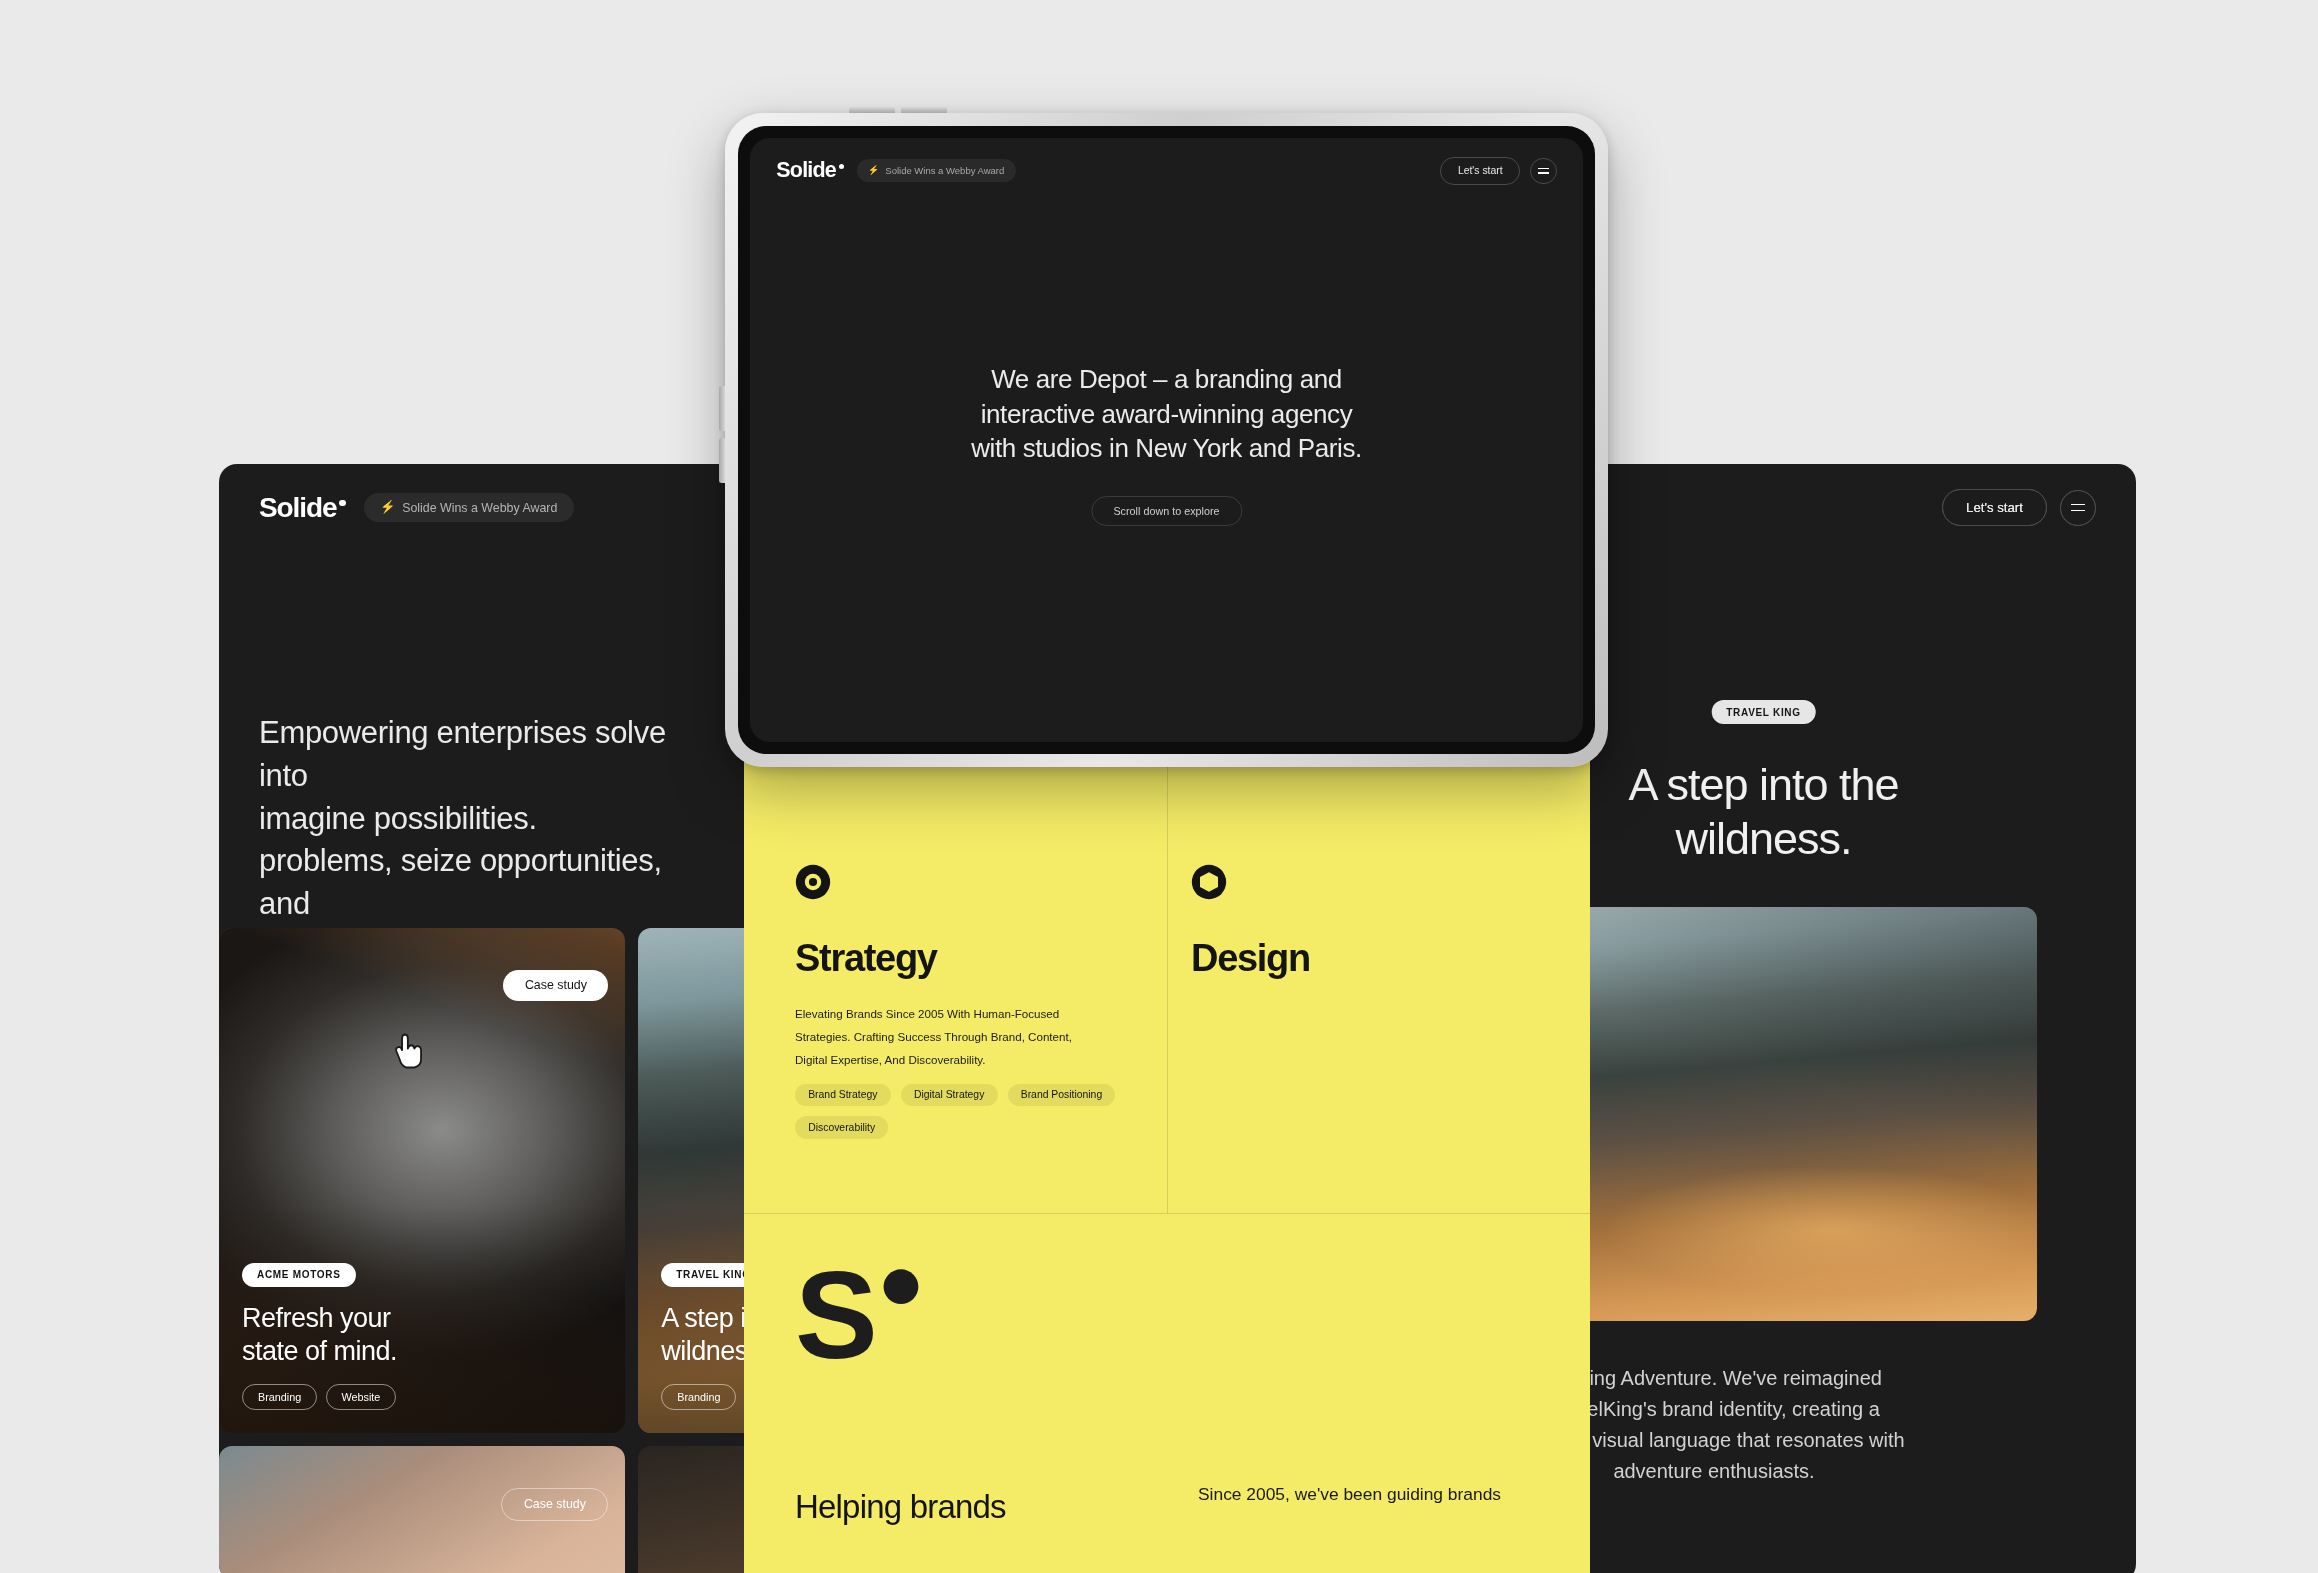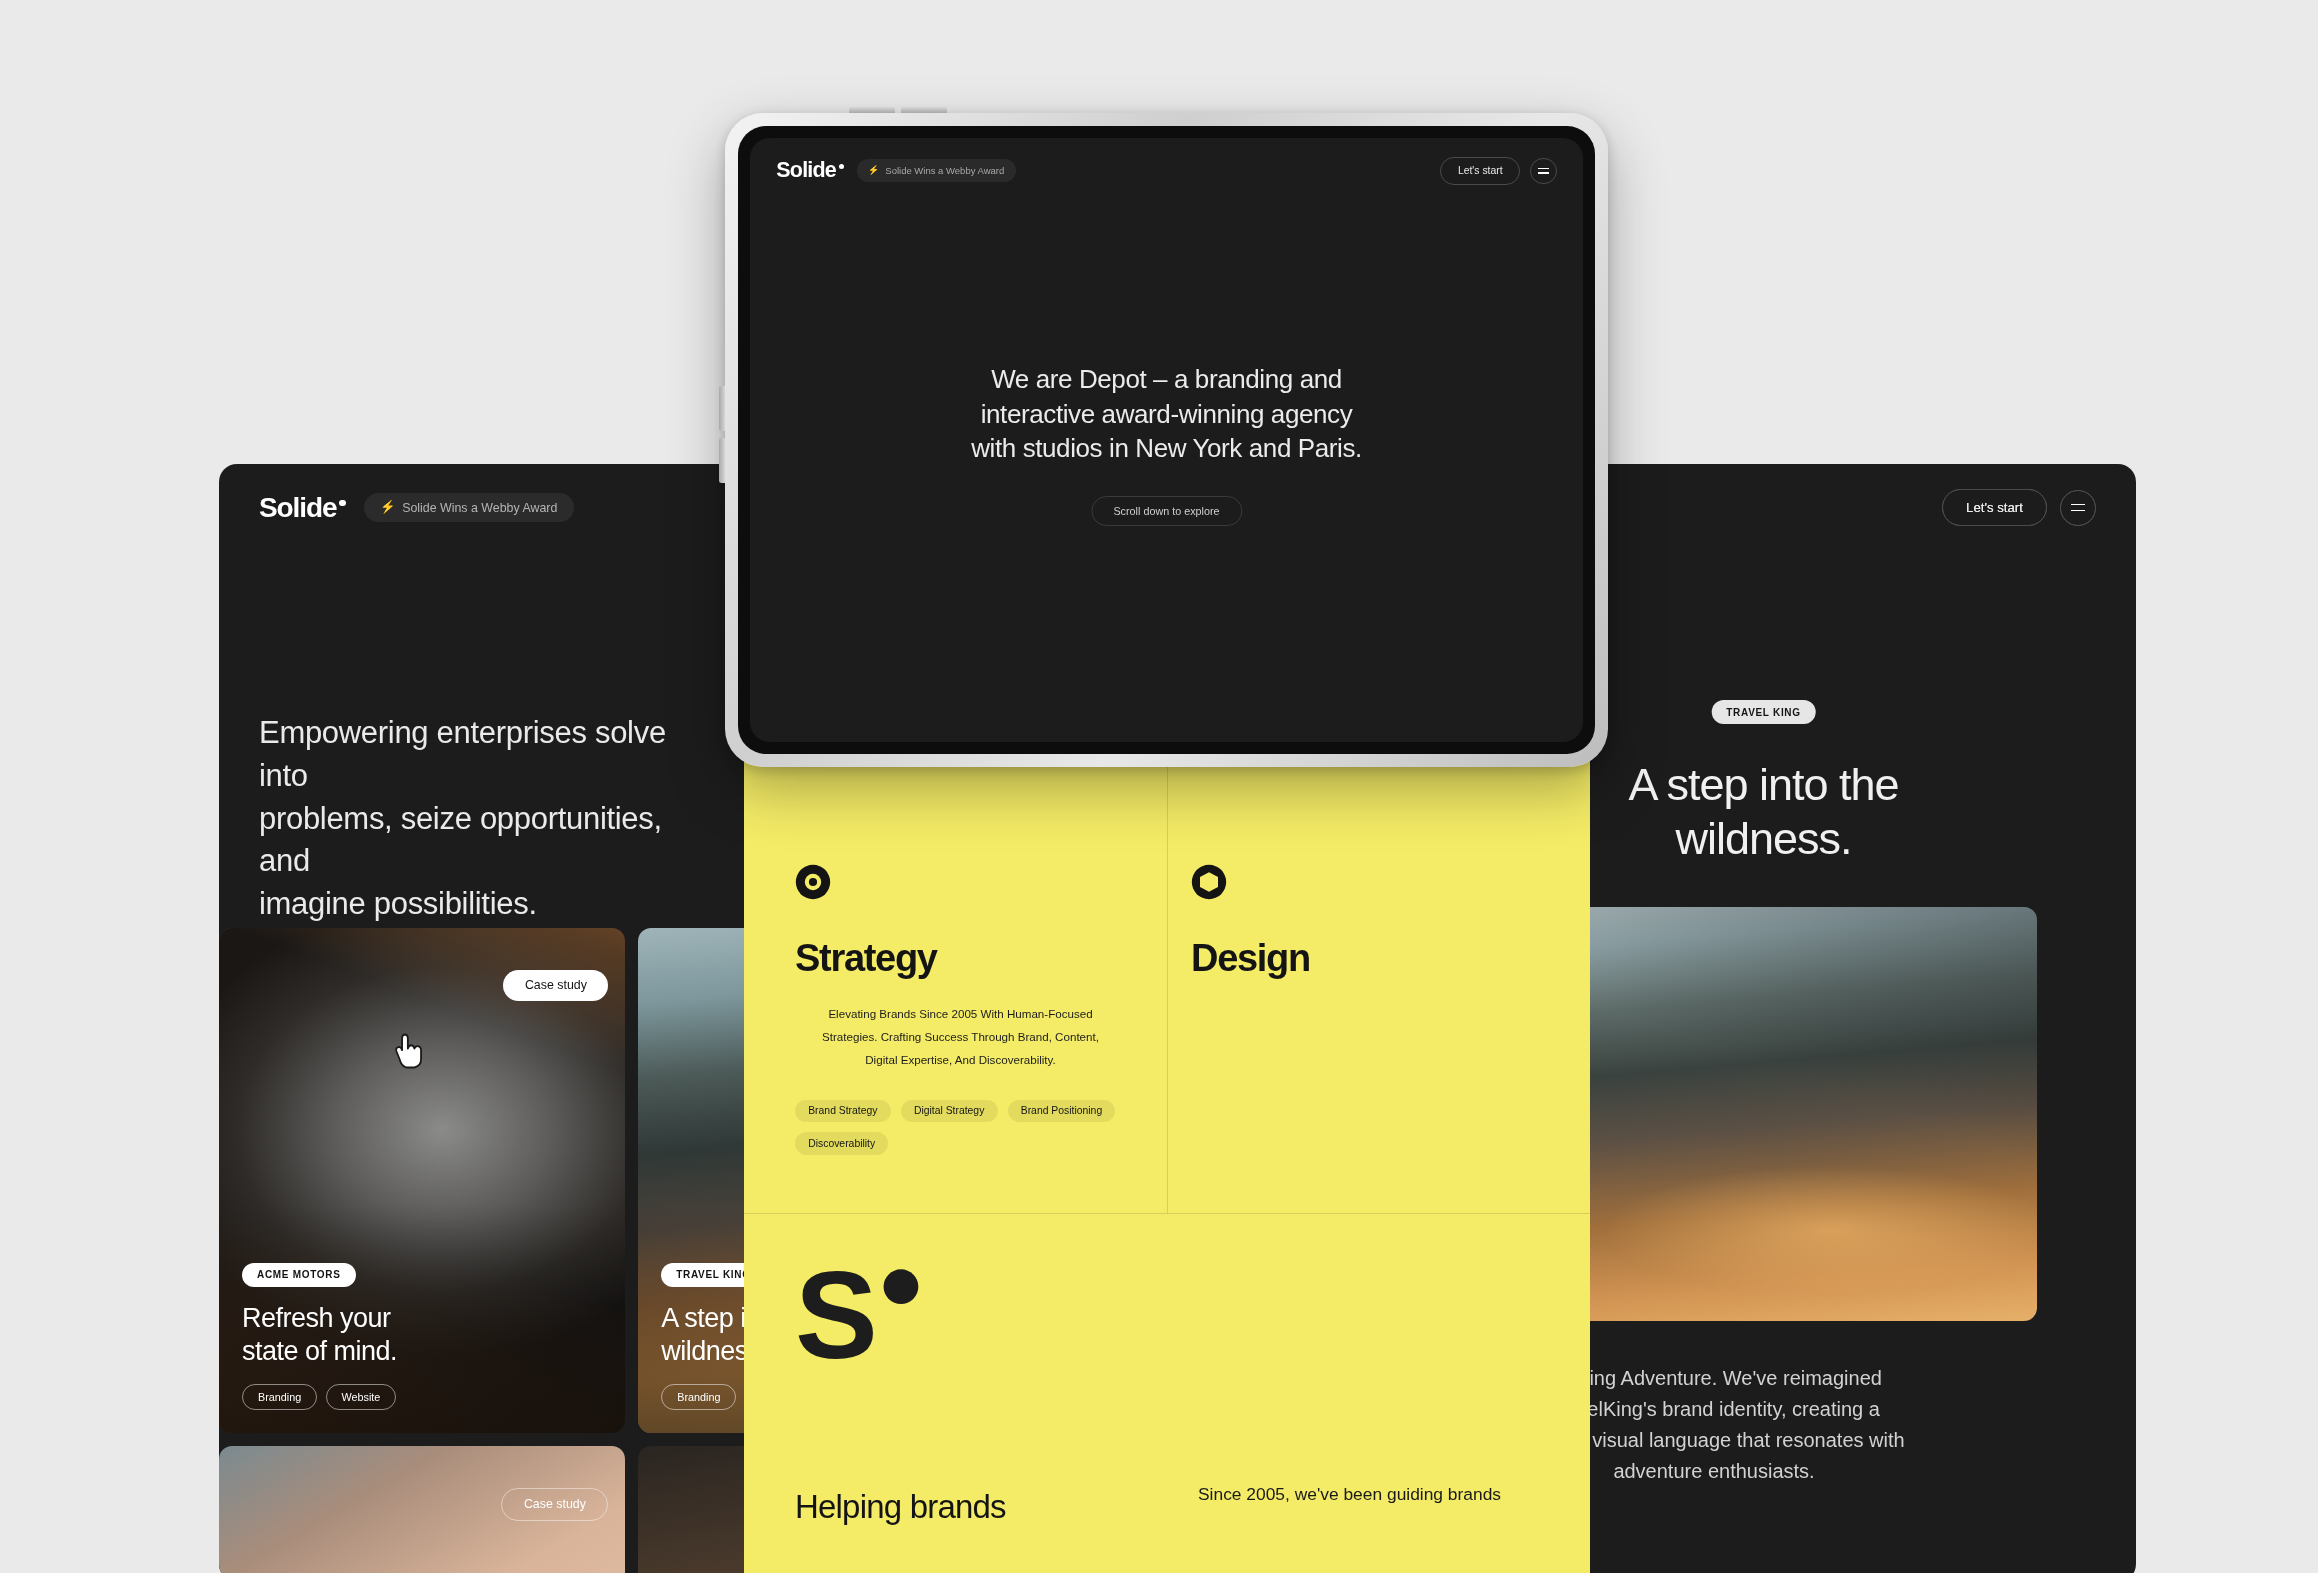--- a/index.html
+++ b/index.html
@@ -188,21 +188,21 @@
   }
   .svc.left { left: 51px; }
   .svc.right { left: 447px; }
   .svc-icon { width: 36px; height: 36px; margin-bottom: 36px; }
   .svc-title {
     font-size: 38px; font-weight: 800; letter-spacing: -1.3px;
     color: #141414; margin-bottom: 25px; line-height: 1;
   }
   .svc-desc {
     font-size: 11.6px; line-height: 2.0; color: #1c1c1c;
-    font-weight: 500; margin-bottom: 28px; max-width: 331px; text-align: center;
+    font-weight: 500; margin-bottom: 12px; max-width: 331px;
   }
   .svc-tags { display: flex; flex-wrap: wrap; gap: 10px; max-width: 331px; }
   .tag-solid {
     background: rgba(0,0,0,.07); color: #151515;
     font-size: 10.4px; font-weight: 500;
     padding: 5.8px 13.2px; border-radius: 83px; white-space: nowrap;
   }
   .y-bottom { position: absolute; left: 0; top: 456px; width: 100%; height: 359px; }
   .bigS { position: absolute; left: 51px; top: 51px; width: 149px; height: 108px; }
   .y-foot-title {
@@ -298,22 +298,22 @@
         <button class="btn-outline">Let's start</button>
         <div class="btn-burger">
             <i></i>
             <i></i>
           </div>
       </div>
     </div>
 
     <div class="dt-hero">
       <div>Empowering enterprises solve into</div>
+      <div>imagine possibilities.</div>
       <div>problems, seize opportunities, and</div>
-      <div>imagine possibilities.</div>
     </div>
 
     <div class="dt-cards">
 
       <div class="card">
         <div class="card-img ph-car"></div>
         <div class="card-shade"></div>
         <div class="pill-case">Case study</div>
         <div class="card-body">
           <div class="pill-client">ACME MOTORS</div>

